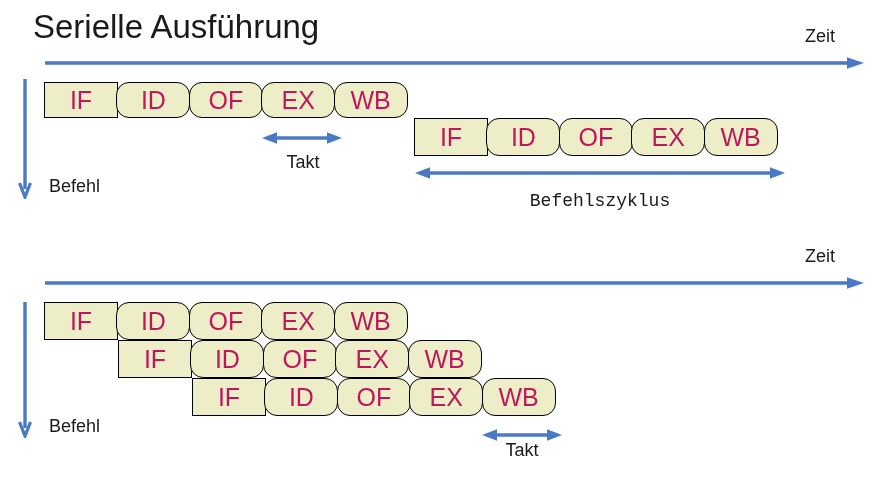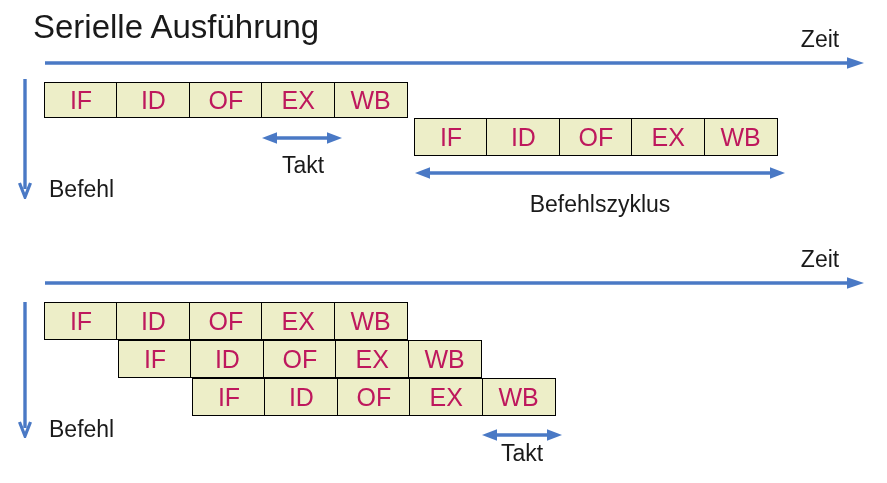--- a/index.html
+++ b/index.html
@@ -18,42 +18,42 @@
     overflow: hidden;
   }
   .abs { position: absolute; }
   .title {
     font-size: 33px;
     line-height: 1.15;
     color: #1a1a1a;
     white-space: nowrap;
   }
   .label {
-    font-size: 23px;
+    font-size: 18px;
     line-height: 1.15;
     color: #1a1a1a;
     white-space: nowrap;
   }
   .center { text-align: center; }
   .stage-row {
     position: absolute;
     display: flex;
   }
   .cell {
     box-sizing: border-box;
     width: 74px;
     border: 1.6px solid var(--boxborder);
     background: var(--boxfill);
     display: flex;
     align-items: center;
     justify-content: center;
     font-size: 25px;
     color: #be185d;
   }
-  .cell + .cell { margin-left: -1.6px; }
+  .cell + .cell { margin-left: -1.6px; border-radius: 13px; }
   svg.arrow { display: block; color: var(--accent); }
 </style>
 </head>
 <body>
 
 <div class="canvas">
 
   <div class="abs title" style="left:33px; top:8px;">Serielle Ausführung</div>
 
   <div class="abs label center" style="left:780px; top:26px; width:80px;">Zeit</div>
@@ -91,21 +91,21 @@
     <polygon points="16,1.2 16,12.8 1,7" fill="currentColor"></polygon>
     <polygon points="66,1.2 66,12.8 81,7" fill="currentColor"></polygon>
   </svg>
   <div class="abs label center" style="left:263px; top:152px; width:80px;">Takt</div>
 
   <svg class="arrow abs" style="left:414px; top:166px;" width="372" height="14" viewBox="0 0 372 14">
     <line x1="8" y1="7" x2="364" y2="7" stroke="currentColor" stroke-width="3.5"></line>
     <polygon points="16,1.2 16,12.8 1,7" fill="currentColor"></polygon>
     <polygon points="356,1.2 356,12.8 371,7" fill="currentColor"></polygon>
   </svg>
-  <div class="abs label center" style="left:450px; top:191px; width:300px;">Befehlszyklus</div>
+  <div class="abs label center" style="left:450px; top:191px; width:300px;font-family:Liberation Mono, monospace;">Befehlszyklus</div>
 
 
   <div class="abs label center" style="left:780px; top:246px; width:80px;">Zeit</div>
 
   <svg class="arrow abs" style="left:45px; top:276px;" width="820" height="14" viewBox="0 0 820 14">
     <line x1="0" y1="7" x2="805" y2="7" stroke="currentColor" stroke-width="3.5"></line>
     <polygon points="802,1.2 819,7 802,12.8" fill="currentColor"></polygon>
   </svg>
 
   <svg class="arrow abs" style="left:18px; top:302px;" width="14" height="136" viewBox="0 0 14 136">

